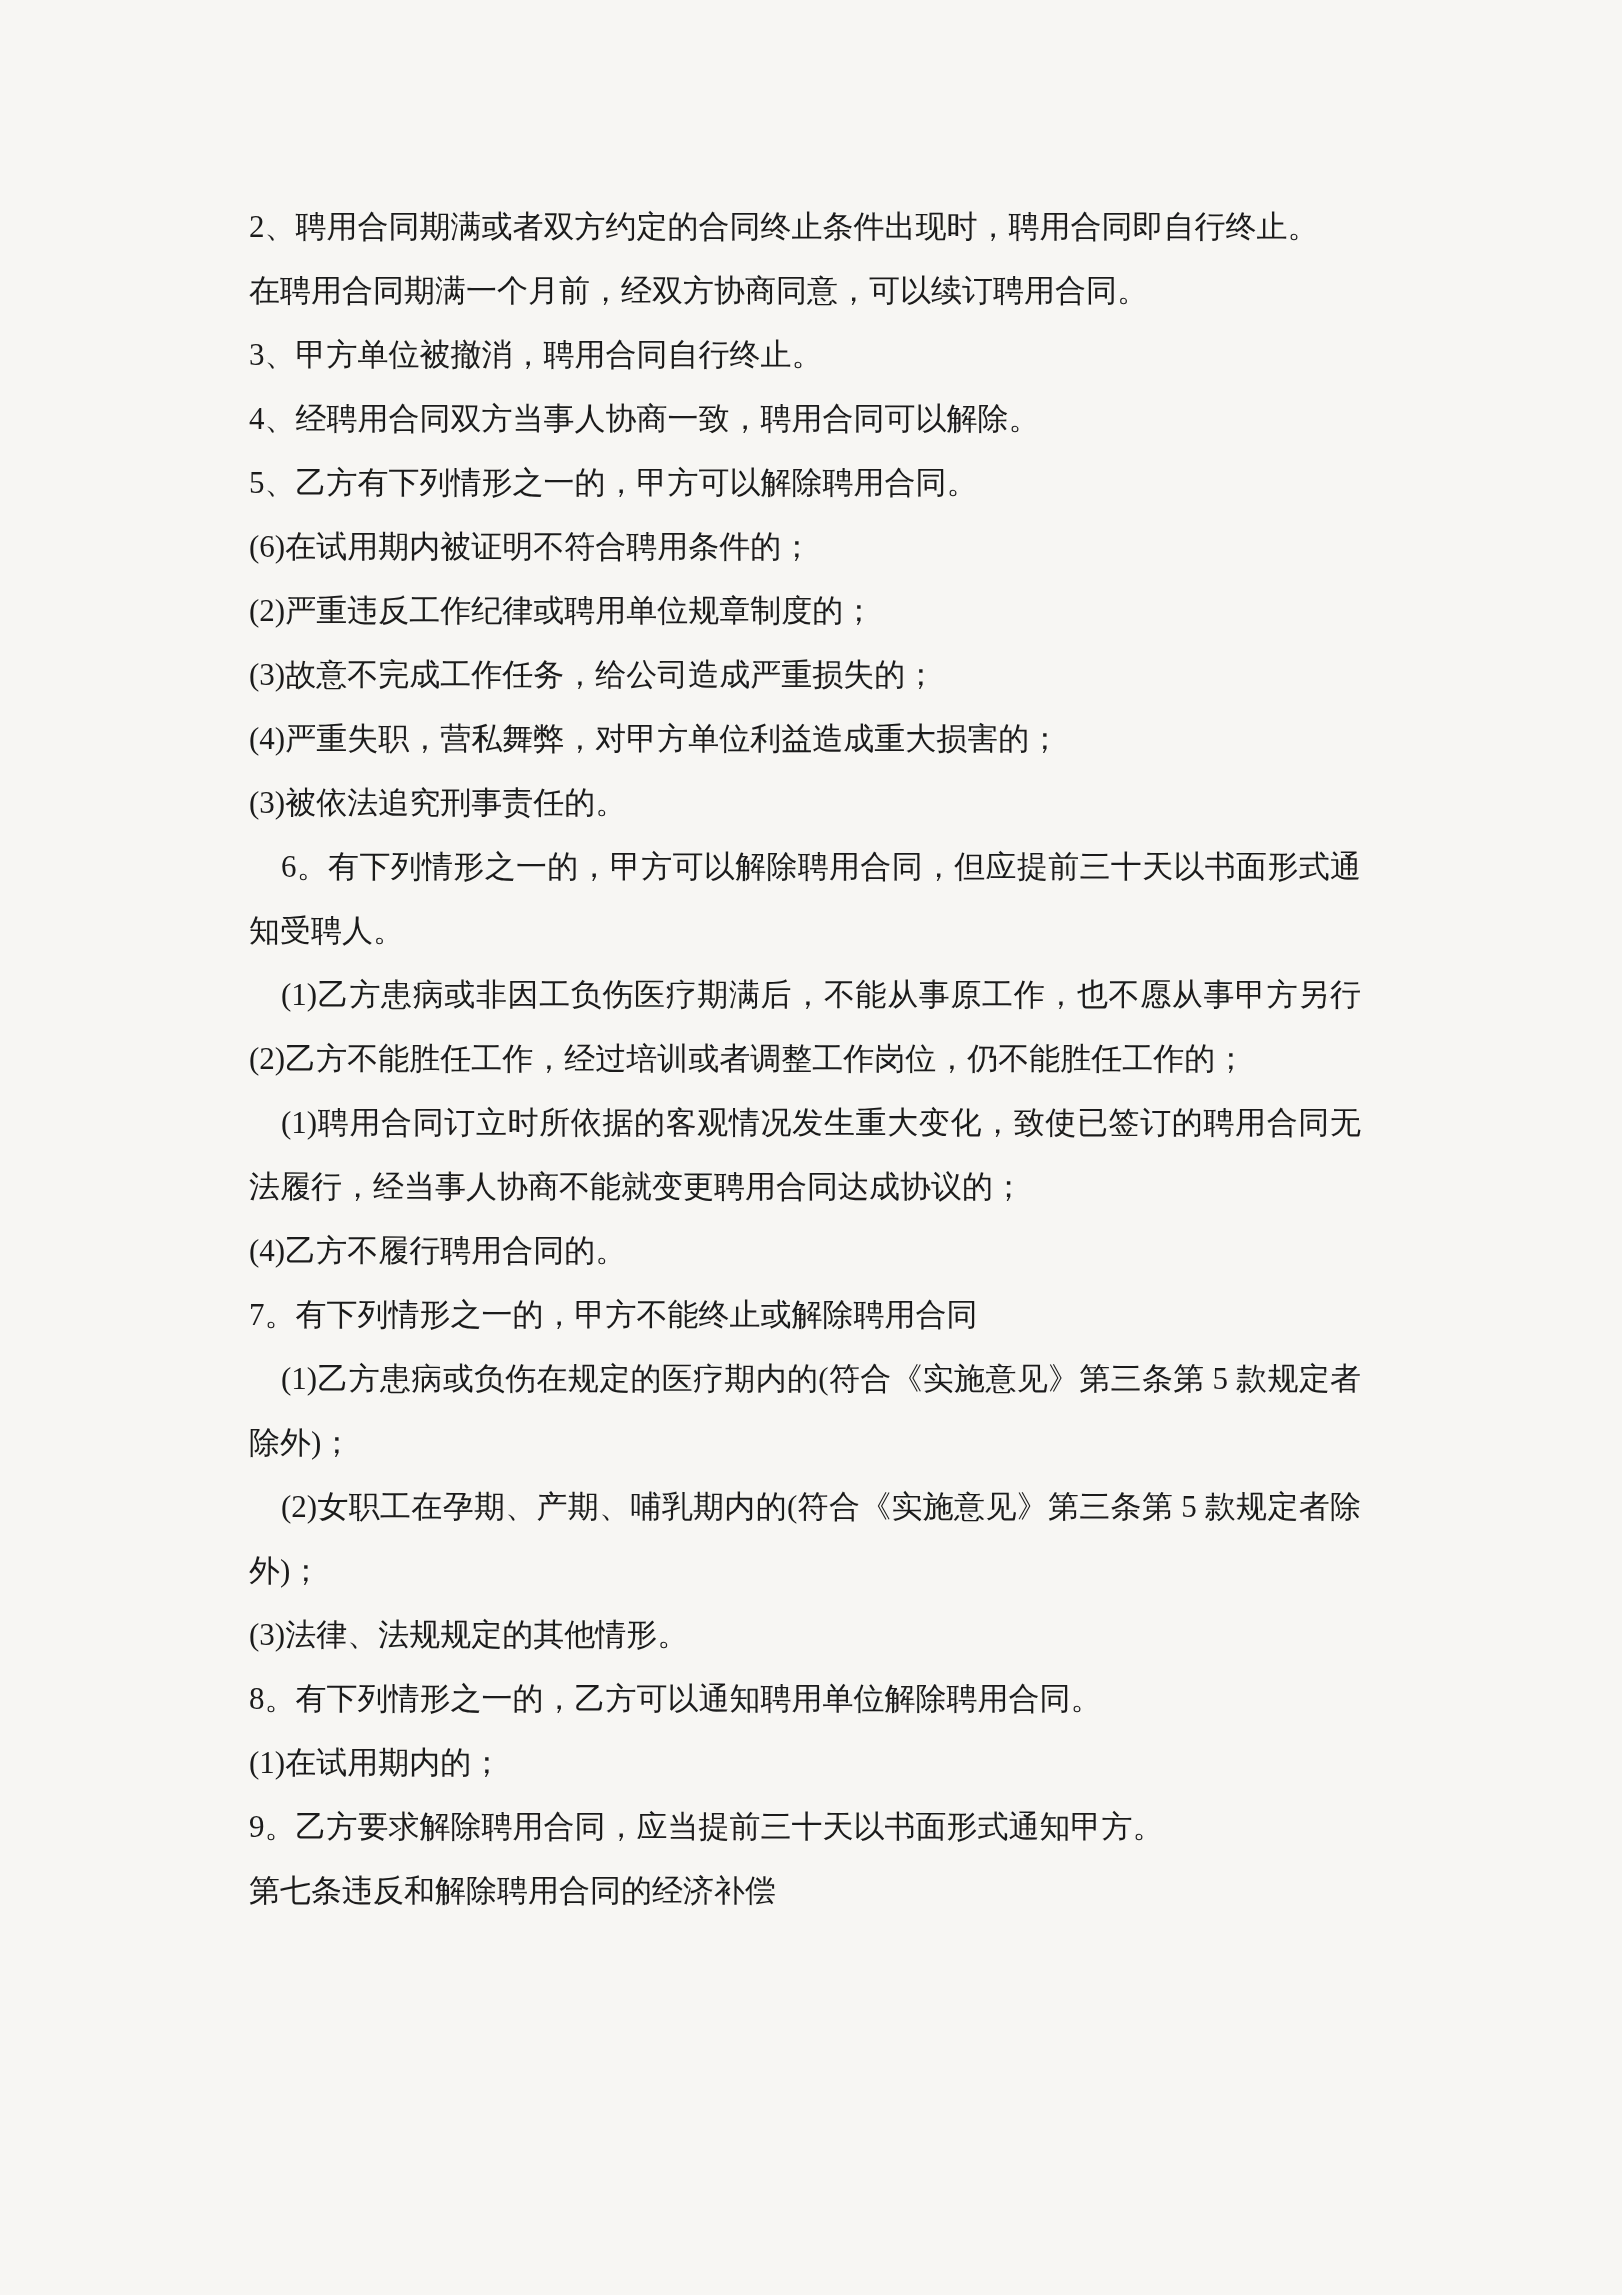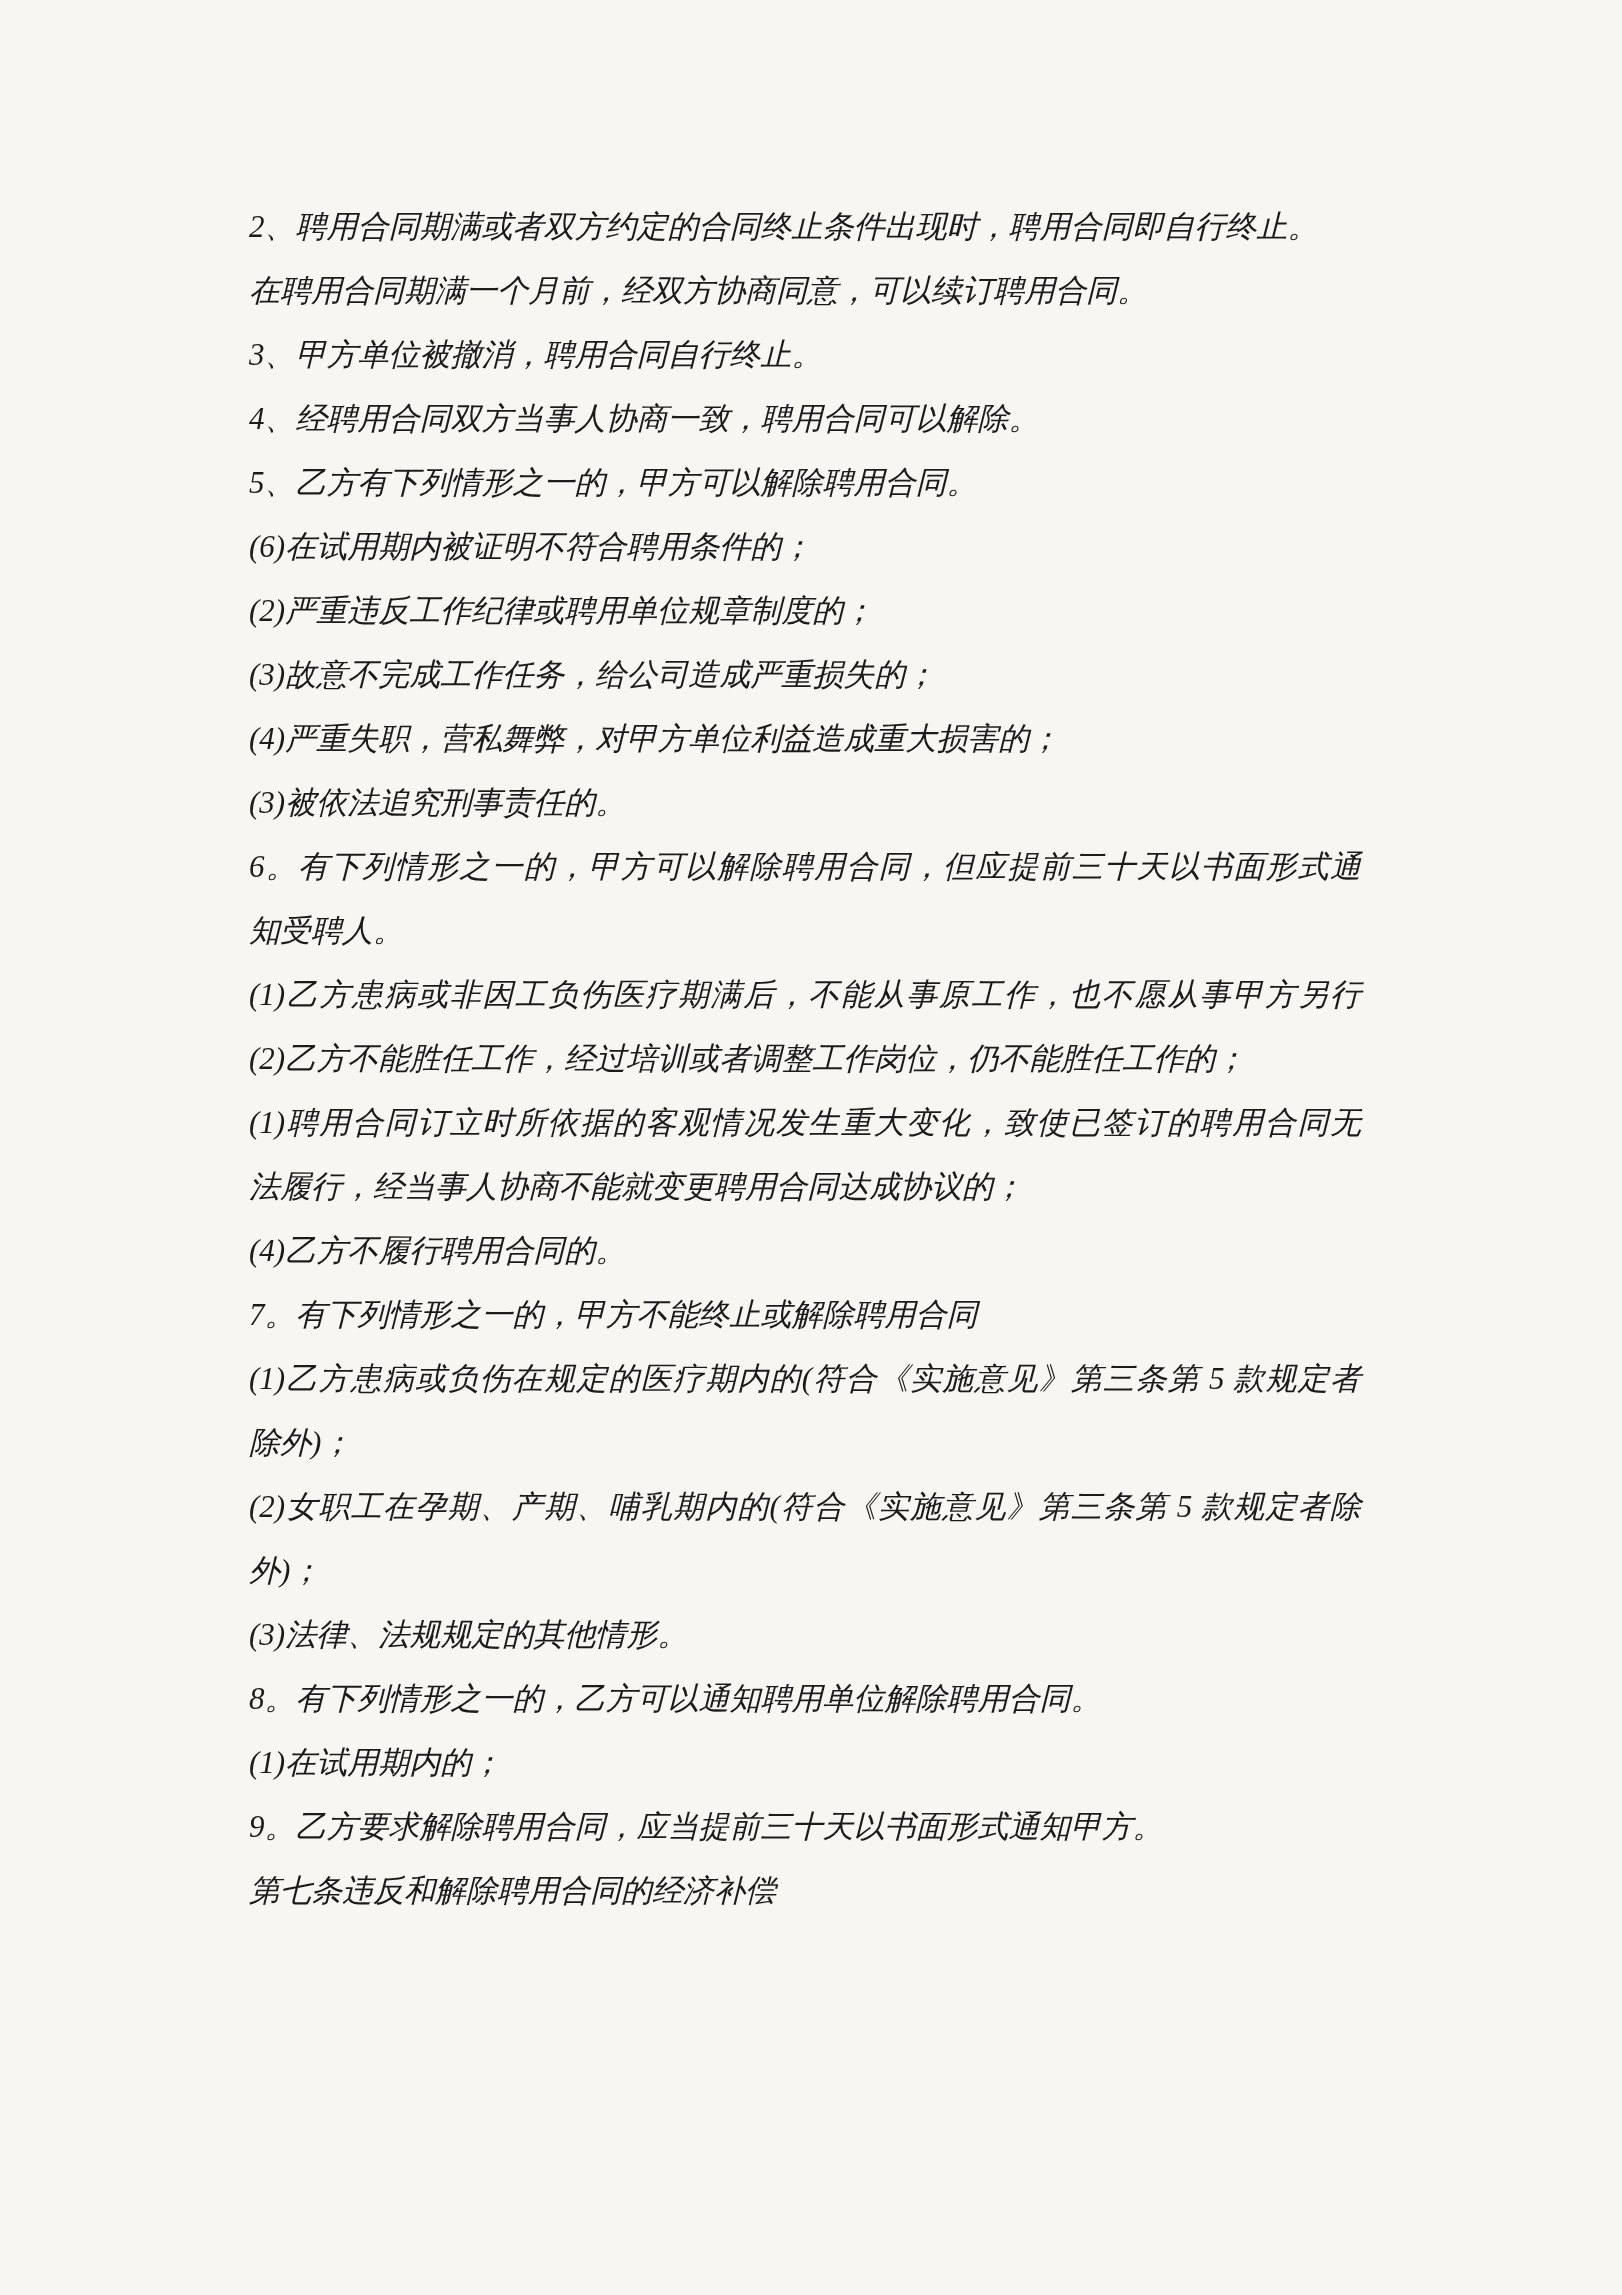--- a/index.html
+++ b/index.html
@@ -11,41 +11,41 @@
     width: 1623px;
     height: 2295px;
     background: #f7f6f3;
     color: #1b1b1b;
     font-family: "Liberation Serif", "DejaVu Serif", serif;
     overflow: hidden;
   }
   .doc {
     position: absolute;
     inset: 0;
-    font-style: italic;
   }
   .lines {
     position: absolute;
     left: 249px;
     top: 195px;
     width: 1112px;
   }
   .line {
     height: 64px;
     line-height: 64px;
     font-size: 31px;
     white-space: nowrap;
     text-align: left;
   }
   .line.fill {
     
     text-align: justify;
     text-align-last: justify;
     text-justify: inter-character;
     white-space: normal;
+    margin-left: 32px;
   }
 </style>
 </head>
 <body style="background: rgb(247, 246, 243); color: rgb(27, 27, 27);">
 
 <div class="doc">
   <div class="lines" id="lines">
       <div class="line">2、聘用合同期满或者双方约定的合同终止条件出现时，聘用合同即自行终止。</div>
       <div class="line">在聘用合同期满一个月前，经双方协商同意，可以续订聘用合同。</div>
       <div class="line">3、甲方单位被撤消，聘用合同自行终止。</div>

